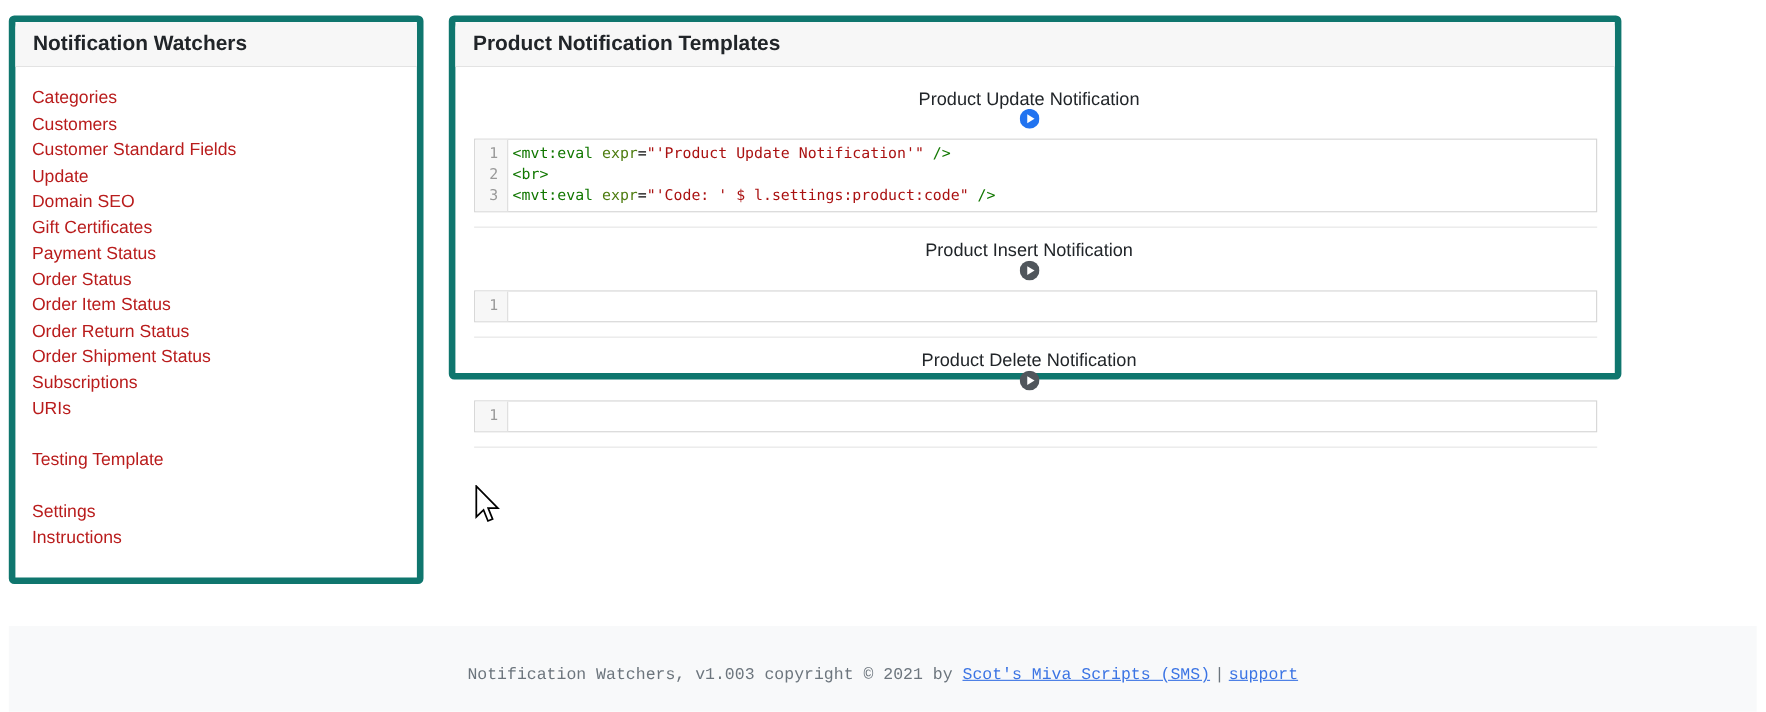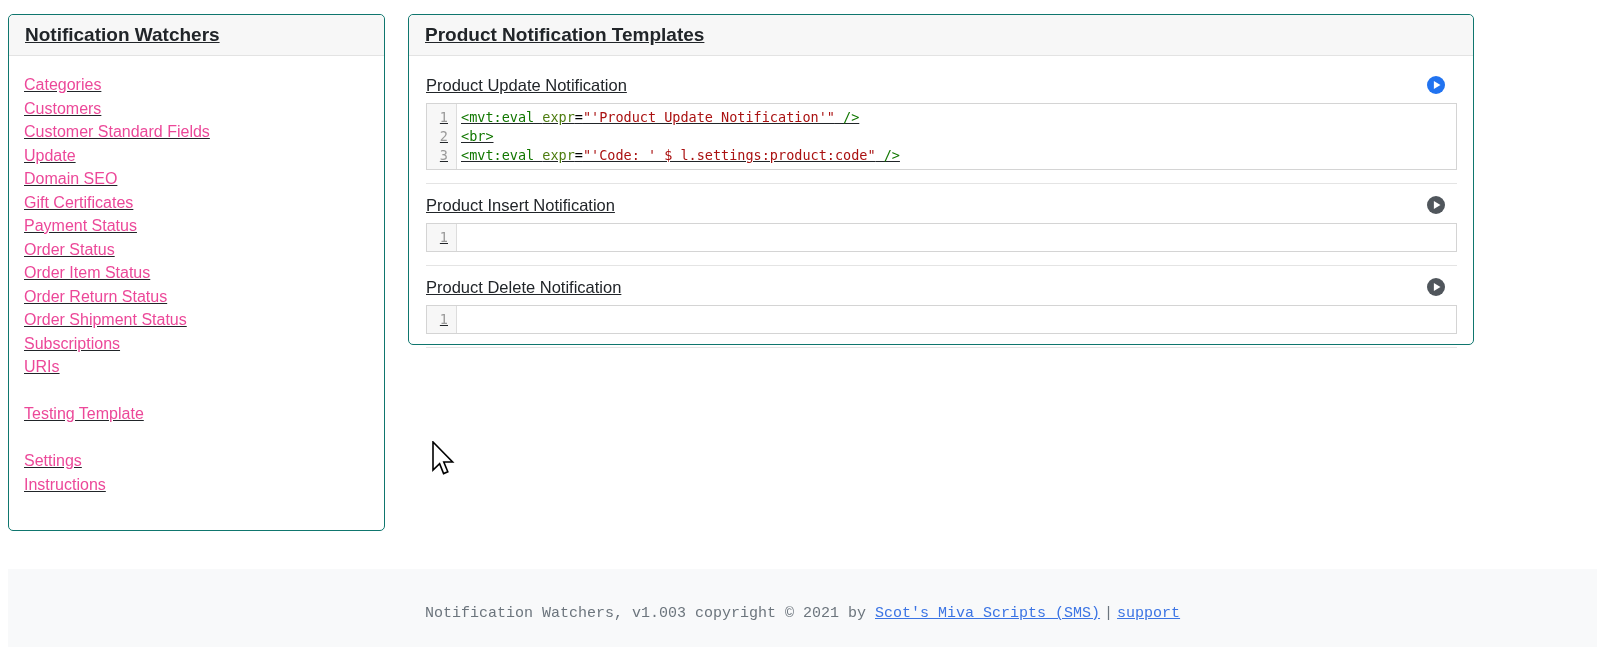--- a/index.html
+++ b/index.html
@@ -7,55 +7,55 @@
   body {
     font-family: "Liberation Sans", sans-serif;
     background: #ffffff;
     position: relative;
     overflow: hidden;
     color: #212529;
   }
   .card {
     position: absolute;
     background: #fff;
-    border: 1px solid #0f766e;
+    border: 6px solid #0f766e;
     border-radius: 5px;
-    text-decoration: underline;
   }
   .card-header {
     background: #f7f7f7;
     border-bottom: 1px solid #e3e3e3;
     border-radius: 5px 5px 0 0;
     padding: 8px 16px;
     font-size: 19px;
     font-weight: 600;
     color: #212529;
     line-height: 24px;
   }
   
   #sidebar-card { left: 8px; top: 14px; width: 377px; height: 517px; }
   .sidebar-body { padding: 17px 15px; }
   .nav-link {
     display: block;
     font-size: 16px;
     line-height: 23.5px;
-    color: #ec4899;
+    color: #b91c1c;
     text-decoration: none;
     cursor: pointer;
   }
   .nav-link.active { font-weight: bold; color: #1e60d9; }
   .nav-gap { margin-top: 23.5px; }
   
   #main-card { left: 408px; top: 14px; width: 1066px; height: 331px; }
   .main-body { padding: 17px 16px 16px 17px; }
   .section-heading-row {
     display: flex;
     justify-content: space-between;
     align-items: center;
     margin: 3px 12px 9px 0;
+    flex-direction: column;
   }
   .section-heading { font-size: 16.5px; line-height: 18px; color: #212529; font-weight: 400; }
   .play-btn { width: 18px; height: 18px; cursor: pointer; display: inline-block; }
   .play-btn svg { display: block; }
   
   .editor {
     border: 1px solid #d4d4d4;
     display: flex;
     font-family: "DejaVu Sans Mono", "Liberation Mono", monospace;
     font-size: 13.5px;

